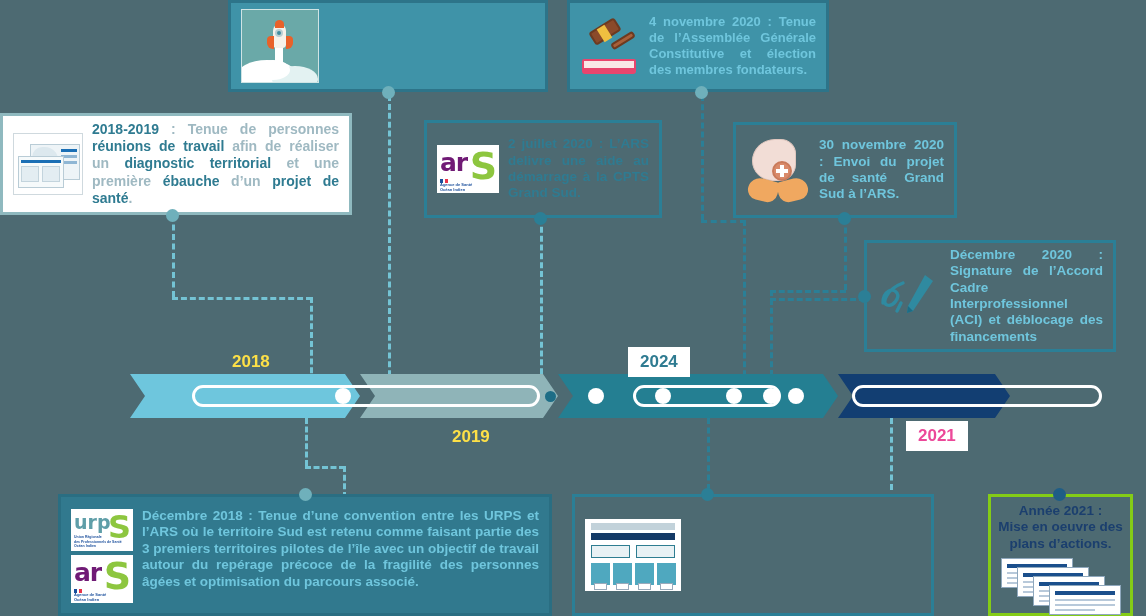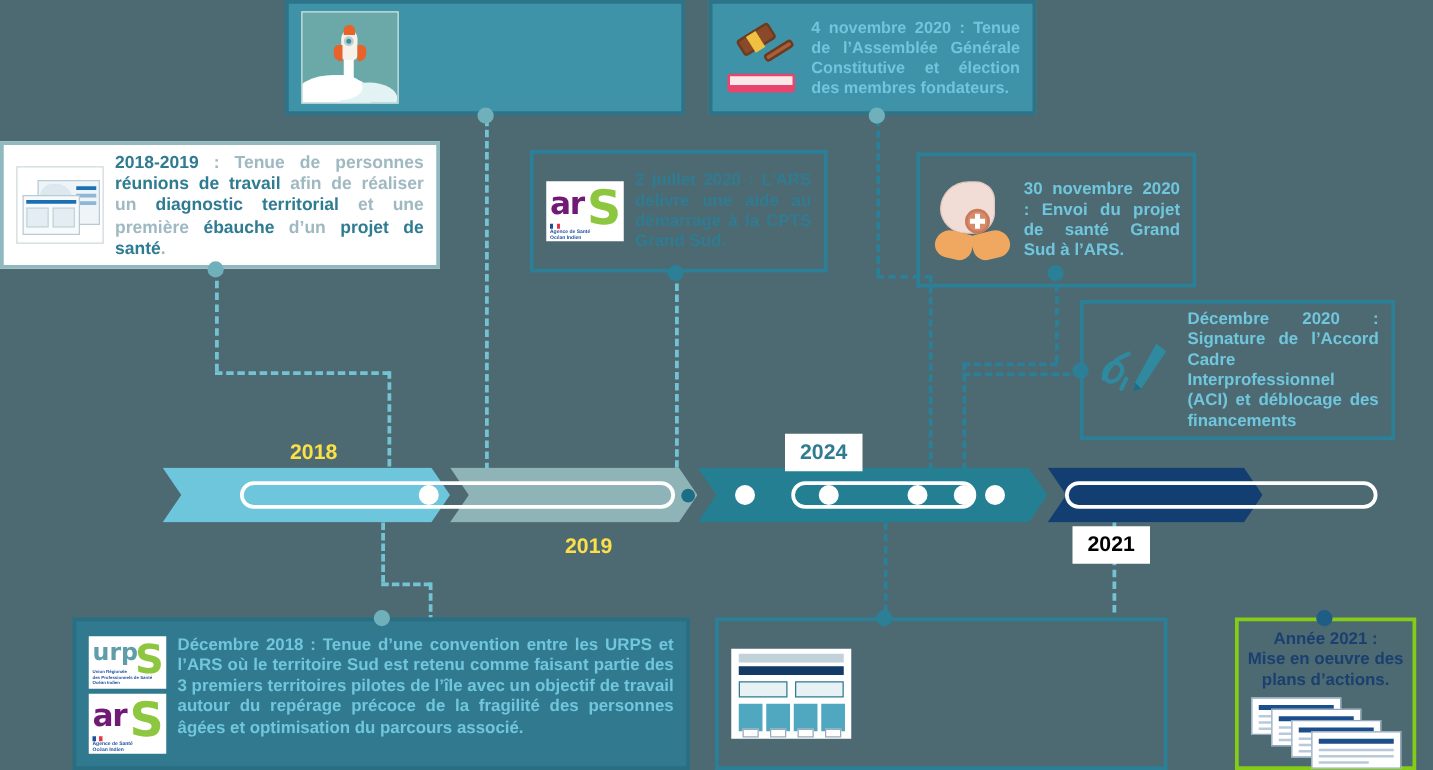--- a/index.html
+++ b/index.html
@@ -171,21 +171,21 @@
   .pill-c { left:722px; width:250px; }
 
   .dot { position:absolute; top:14px; width:16px; height:16px; border-radius:50%;
          background:#ffffff; }
 
   
   .ylabel { position:absolute; font-weight:bold; font-size:17px; }
   .ylabel.plain { color:#fde047; }
   .ylabel.boxed { background:#ffffff; padding:5px 12px; }
   .ylabel.boxed.t-teal { color:#2f7b91; }
-  .ylabel.boxed.t-navy { color:#000000; }
+  .ylabel.boxed.t-navy { color:#ec4899;margin-left:48px; }
 </style>
 </head>
 <body>
 
 <div class="canvas">
 
   <div class="conn v" style="left:172px; top:215px; height:82px;"></div>
   <div class="conn h" style="left:172px; top:297px; width:140px;"></div>
   <div class="conn v" style="left:310px; top:297px; height:85px;"></div>
 
@@ -261,21 +261,21 @@
     <div class="thumb ars">
       <div class="ar">ar</div>
         <div class="s">S</div>
       <div class="flag"></div>
       <div class="cap">Agence de Santé<br>Océan Indien</div>
     </div>
     <div class="txt t-dark" style="font-size:13.5px;">2 juillet 2020 : L’ARS delivre une aide au démarrage à la CPTS Grand Sud.</div>
   </div>
   <div class="stem dark" style="left:534px; top:212px;"></div>
 
-  <div class="card outline" style="left:733px; top:122px; width:224px; height:108px;">
+  <div class="card outline" style="left:733px; top:122px; width:224px; height:96px;">
     <div class="thumb hands">
       <div class="isle"></div>
       <div class="cross-w"></div>
         <div class="cv"></div>
         <div class="ch"></div>
       <div class="hl"></div>
         <div class="hr"></div>
     </div>
     <div class="txt t-light" style="font-size:13.5px;">30 novembre 2020 : Envoi du projet de santé Grand Sud à l’ARS.</div>
   </div>

